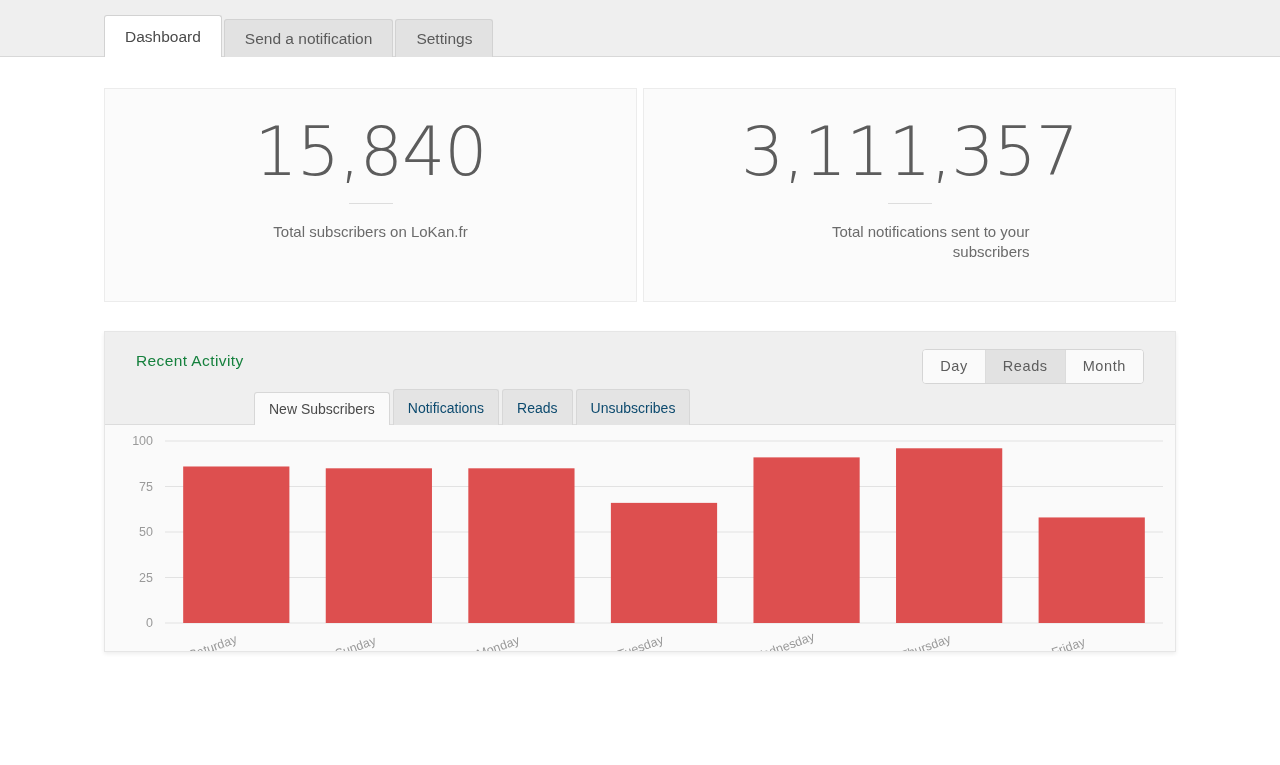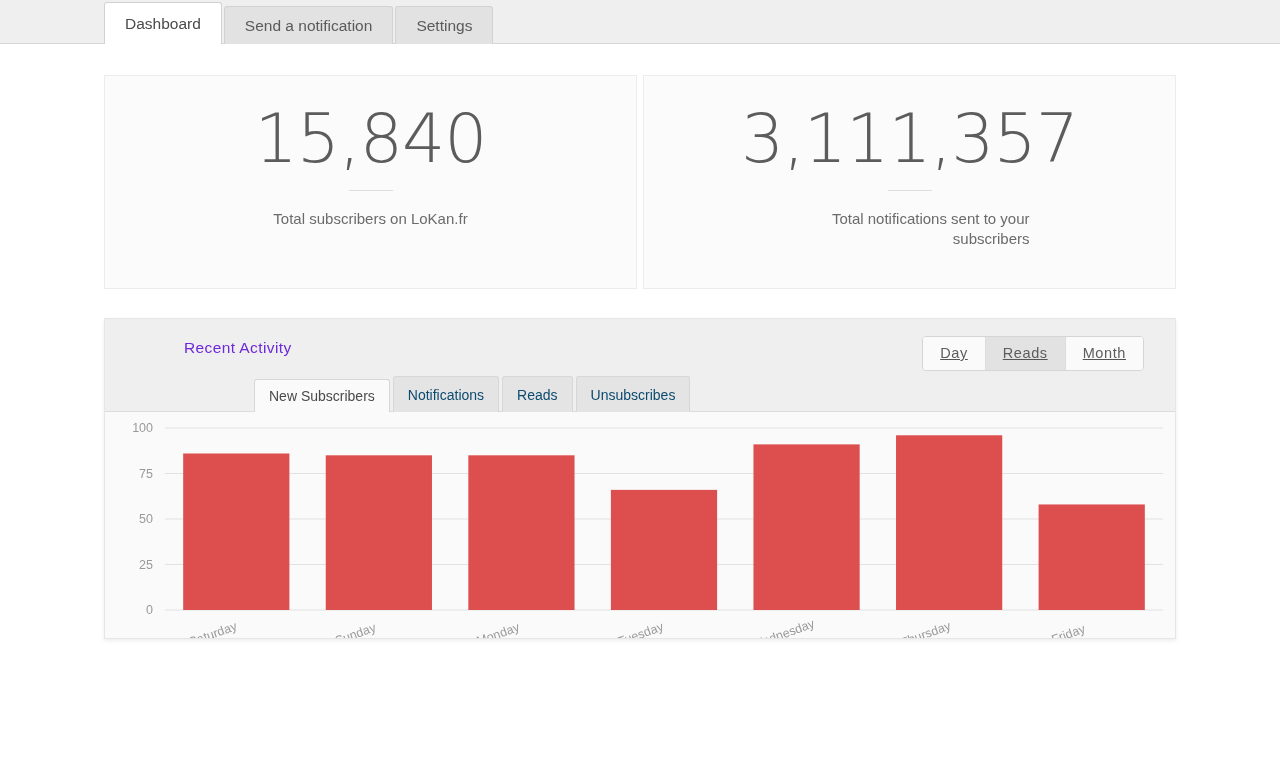--- a/index.html
+++ b/index.html
@@ -9,21 +9,21 @@
     height: 765px;
     background: #ffffff;
     font-family: "Liberation Sans", sans-serif;
     color: #555;
     overflow: hidden;
   }
 
   
   .topbar {
     position: relative;
-    height: 44px;
+    height: 57px;
     background: #efefef;
     border-bottom: 1px solid #d8d8d8;
     padding-left: 25px;
   }
   .topbar-tabs {
     position: absolute;
     left: 104px;
     bottom: -1px;
     display: flex;
     align-items: flex-end;
@@ -101,35 +101,33 @@
   }
   .panel-head {
     background: #efefef;
     border-bottom: 1px solid #dcdcdc;
     padding: 20px 31px 0 31px;
     position: relative;
     height: 93px;
   }
   .panel-title {
     font-size: 15.5px;
-    color: #6d28d9;
+    color: #15803d;
     letter-spacing: 0.4px;
     font-weight: 400;
-    margin-left: 48px;
   }
   .segmented {
     position: absolute;
     right: 31px;
     top: 17px;
     display: flex;
     border: 1px solid #d5d5d5;
     border-radius: 4px;
     overflow: hidden;
     background: #fafafa;
-    text-decoration: underline;
   }
   .seg-btn {
     padding: 8px 17px;
     font-size: 14.5px;
     color: #5d5d5d;
     background: #fafafa;
     border-right: 1px solid #dcdcdc;
     cursor: pointer;
     letter-spacing: 0.6px;
     line-height: 1.15;

